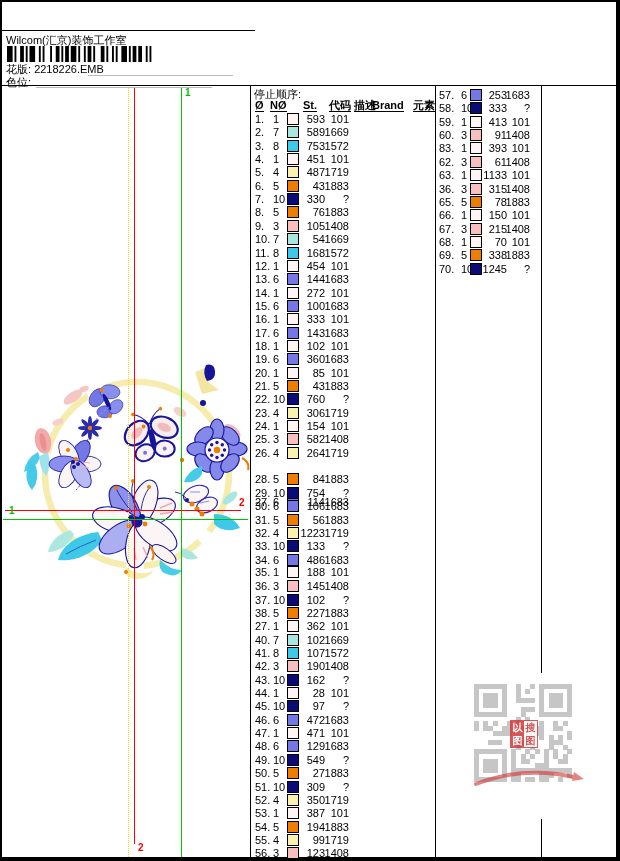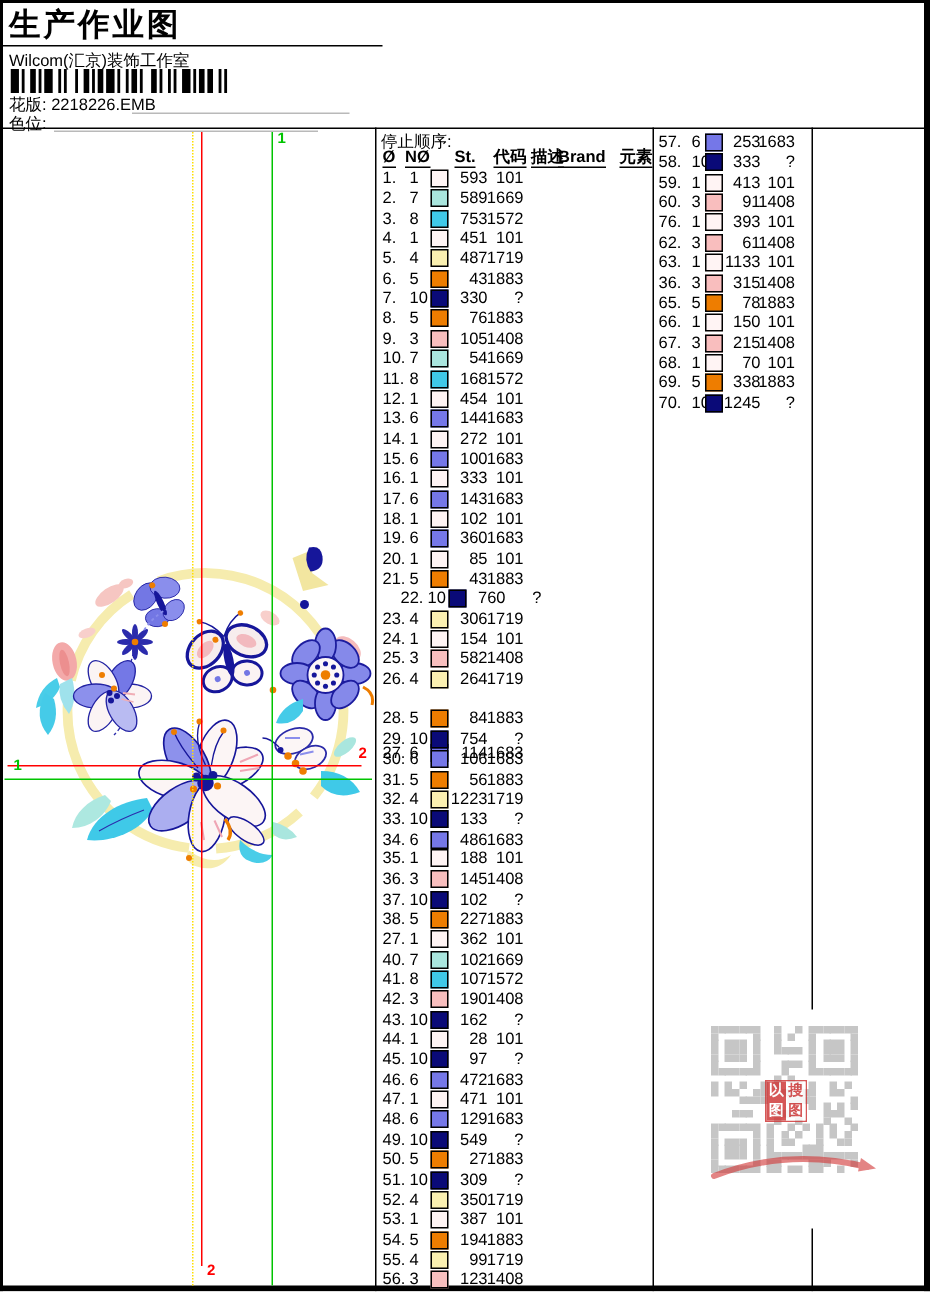--- a/index.html
+++ b/index.html
@@ -52,21 +52,20 @@
 </head>
 <body>
 
 <div id="page">
 
   <div class="rule" style="left:0;top:0;width:620px;height:2px;"></div>
   <div class="rule" style="left:0;top:857px;width:620px;height:4px;"></div>
   <div class="rule" style="left:0;top:0;width:2px;height:861px;"></div>
   <div class="rule" style="left:616px;top:0;width:4px;height:861px;"></div>
 
-  <div id="title">生产作业图</div>
   <div class="rule" style="left:0;top:30px;width:255px;height:1px;"></div>
   <div id="studio">Wilcom(汇京)装饰工作室</div>
   <svg id="barcode">
       <rect x="0" y="0" width="5.625" height="16" fill="#000"></rect>
       <rect x="7.5" y="0" width="1.875" height="16" fill="#000"></rect>
       <rect x="13.125" y="0" width="3.75" height="16" fill="#000"></rect>
       <rect x="18.75" y="0" width="1.875" height="16" fill="#000"></rect>
       <rect x="22.5" y="0" width="5.625" height="16" fill="#000"></rect>
       <rect x="31.875" y="0" width="1.875" height="16" fill="#000"></rect>
       <rect x="35.625" y="0" width="1.875" height="16" fill="#000"></rect>
@@ -410,21 +409,21 @@
           <span class="st">85</span>
           <span class="code">101</span>
         </div>
         <div class="trow" style="top: 295px;">
           <span class="seq">21.</span>
           <span class="needle">5</span>
           <span class="swatch" style="background: rgb(238, 125, 0);"></span>
           <span class="st">43</span>
           <span class="code">1883</span>
         </div>
-        <div class="trow" style="top: 308.35px; margin-left: 12px;">
+        <div class="trow" style="top: 308.35px;">
           <span class="seq">22.</span>
           <span class="needle">10</span>
           <span class="swatch" style="background: rgb(10, 10, 120);"></span>
           <span class="st">760</span>
           <span class="code">?</span>
         </div>
         <div class="trow" style="top: 321.7px;">
           <span class="seq">23.</span>
           <span class="needle">4</span>
           <span class="swatch" style="background: rgb(250, 240, 176);"></span>
@@ -689,21 +688,21 @@
           <span class="code">101</span>
         </div>
         <div class="trow c2" style="top: 44.08px;">
           <span class="seq">60.</span>
           <span class="needle">3</span>
           <span class="swatch" style="background: rgb(249, 190, 190);"></span>
           <span class="st">91</span>
           <span class="code">1408</span>
         </div>
         <div class="trow c2" style="top: 57.44px;">
-          <span class="seq">76.</span>
+          <span class="seq">83.</span>
           <span class="needle">1</span>
           <span class="swatch" style="background: rgb(255, 244, 244);"></span>
           <span class="st">393</span>
           <span class="code">101</span>
         </div>
         <div class="trow c2" style="top: 70.8px;">
           <span class="seq">62.</span>
           <span class="needle">3</span>
           <span class="swatch" style="background: rgb(249, 190, 190);"></span>
           <span class="st">61</span>

